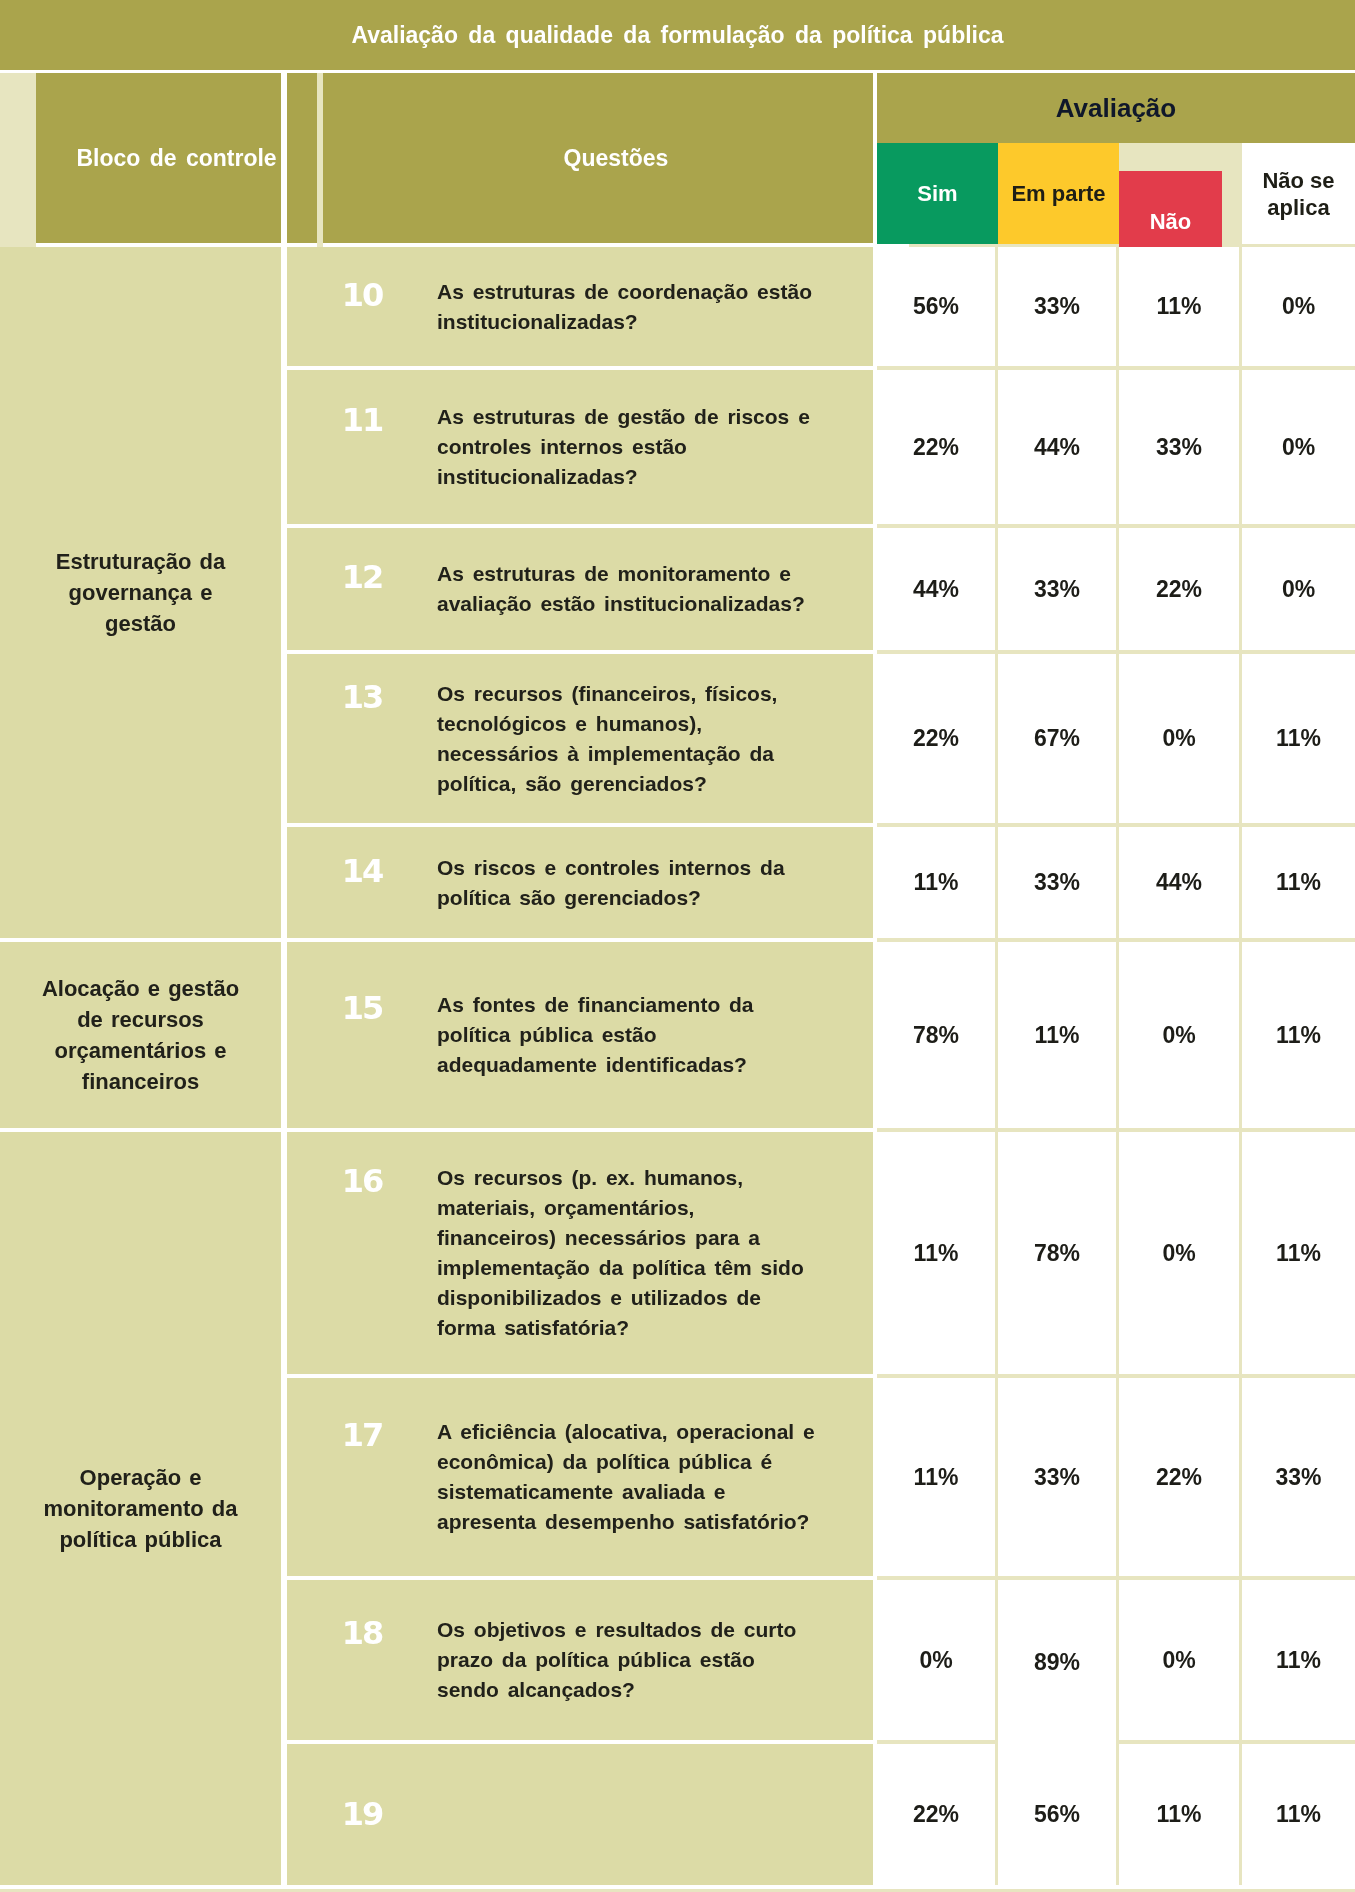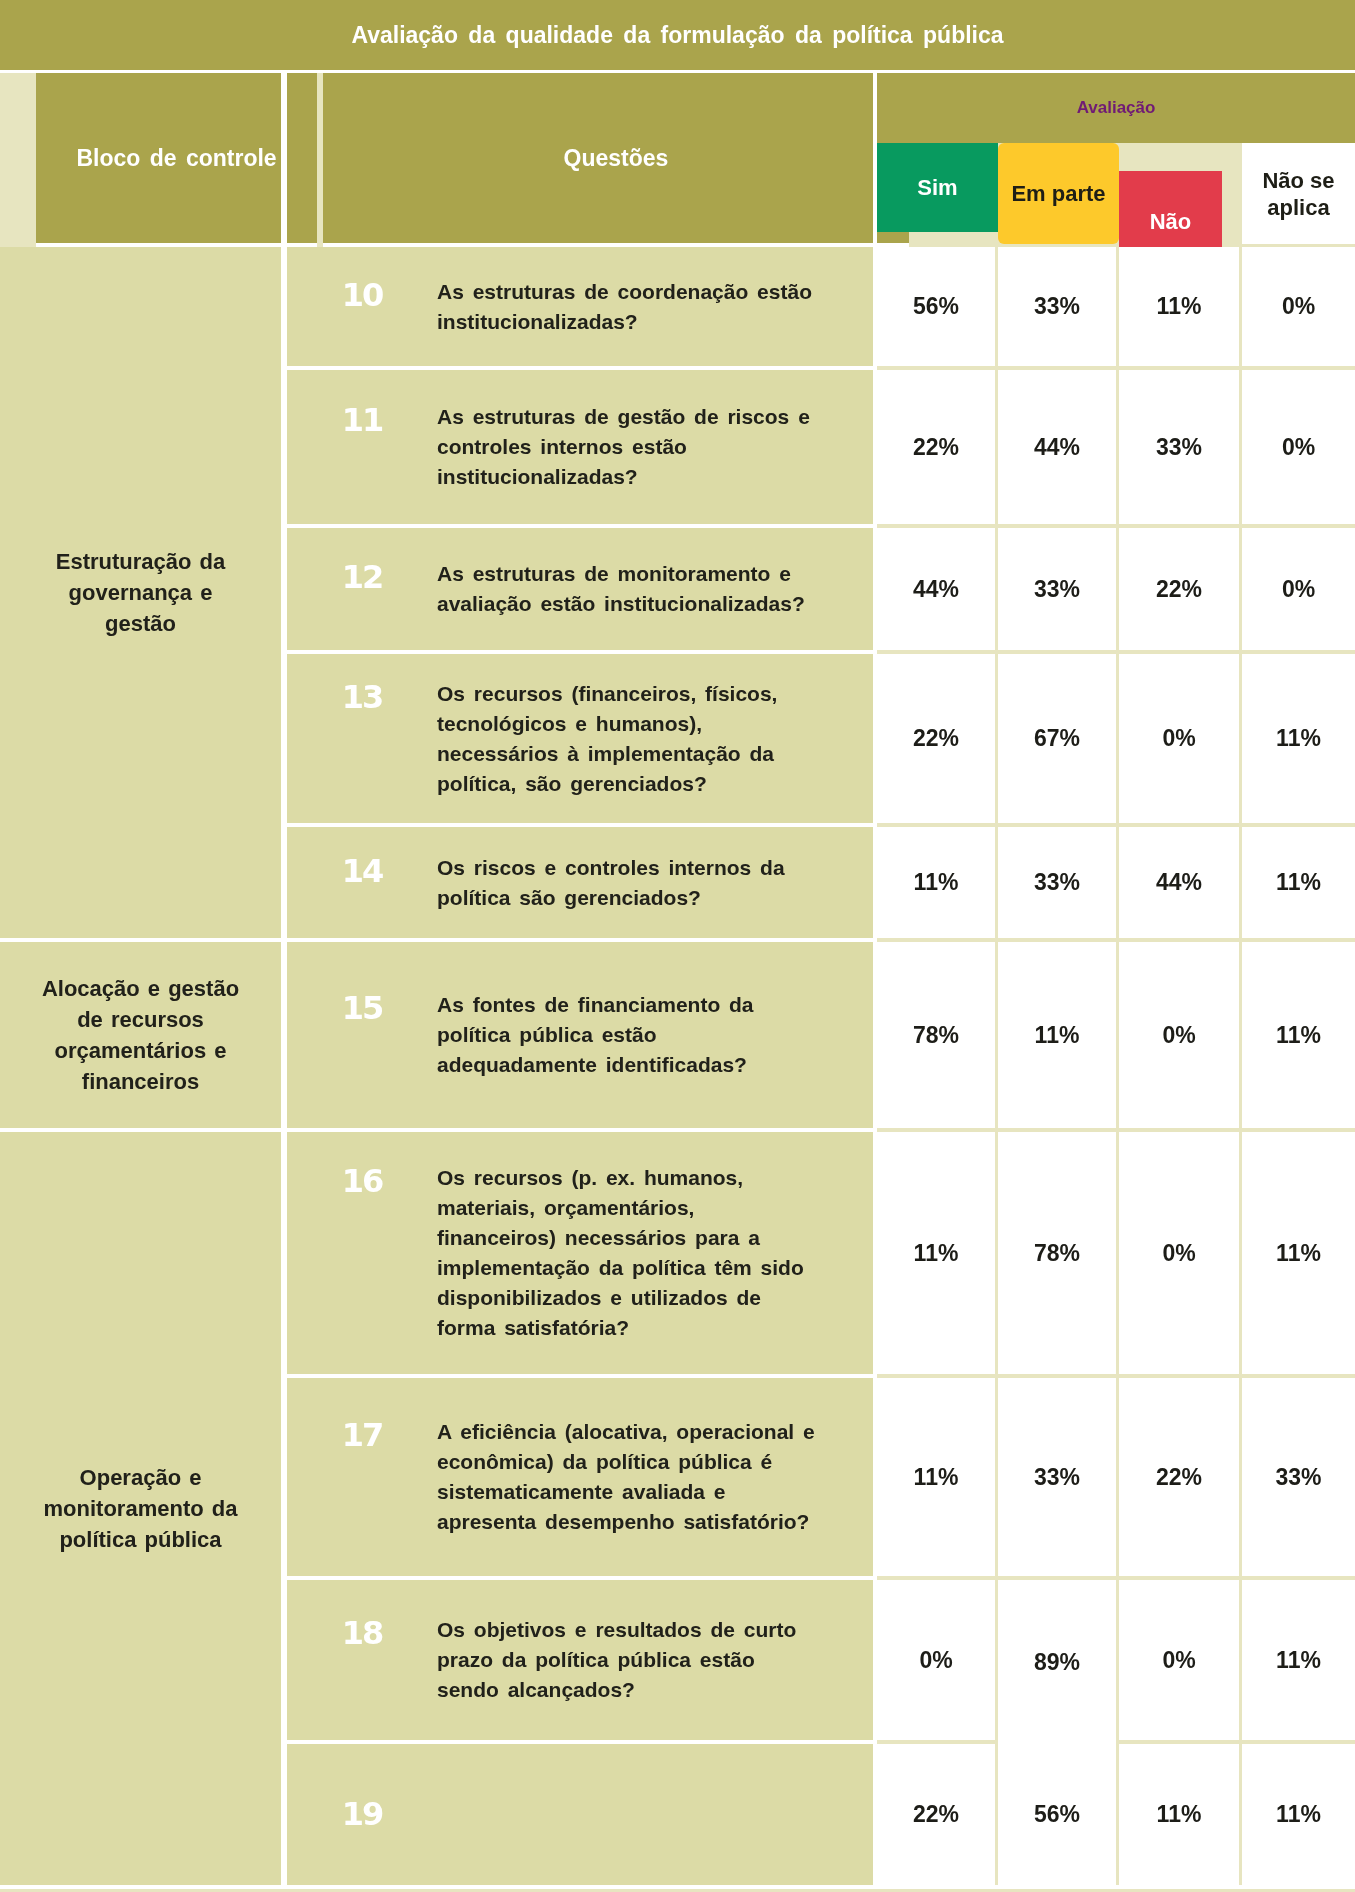--- a/index.html
+++ b/index.html
@@ -28,21 +28,21 @@
     border-bottom:3px solid var(--white);
   }
   .hdrcell{
     display:flex;align-items:center;justify-content:center;text-align:center;
     color:#fff;font-size:23px;font-weight:700;word-spacing:3px;
     border-bottom:4px solid var(--white);
     margin-left:36px;
   }
   .avband{
     display:flex;align-items:center;justify-content:center;
-    color:#701a75;font-size:17px;font-weight:700;
+    color:#0f172a;font-size:26px;font-weight:700;
   }
   .opt{
     display:flex;align-items:center;justify-content:center;text-align:center;
     font-size:22px;font-weight:700;line-height:27px;padding:0 10px;
   }
   .scell{
     background:var(--cell);border-bottom:4px solid var(--white);
     display:flex;align-items:center;justify-content:center;text-align:center;
     font-size:22px;font-weight:700;line-height:31px;color:var(--ink);
     padding:0 40px;word-spacing:2px;
@@ -75,22 +75,22 @@
 <div class="tbl">
 
   <div class="abs olive titlebar" style="left:0;top:0;width:1355px;height:73px">Avaliação da qualidade da formulação da política pública</div>
 
   <div class="abs olive hdrcell" style="left:0;top:73px;width:281px;height:174px">Bloco de controle</div>
   <div class="abs wstrip" style="left:281px;top:73px;width:6px;height:1816px"></div>
   <div class="abs olive hdrcell" style="left:287px;top:73px;width:586px;height:174px">Questões</div>
   <div class="abs wstrip" style="left:873px;top:73px;width:4px;height:1816px"></div>
   <div class="abs olive avband" style="left:877px;top:73px;width:478px;height:70px">Avaliação</div>
 
-  <div class="abs opt" style="left: 877px; top: 143px; width: 121px; height: 89px; background-color: rgb(8, 154, 95); color: rgb(255, 255, 255);">Sim</div>
-  <div class="abs opt" style="left: 998px; top: 143px; width: 121px; height: 101px; background-color: rgb(253, 201, 43); color: rgb(30, 30, 22); border-radius: 6px;">Em parte</div>
+  <div class="abs opt" style="left: 877px; top: 143px; width: 121px; height: 101px; background-color: rgb(8, 154, 95); color: rgb(255, 255, 255);">Sim</div>
+  <div class="abs opt" style="left: 998px; top: 143px; width: 121px; height: 101px; background-color: rgb(253, 201, 43); color: rgb(30, 30, 22);">Em parte</div>
   <div class="abs opt" style="left: 1119px; top: 143px; width: 103px; height: 101px; background-color: rgb(226, 60, 75); color: rgb(255, 255, 255); margin-top: 28px;">Não</div>
   <div class="abs opt" style="left: 1242px; top: 143px; width: 113px; height: 101px; background-color: rgb(255, 255, 255); color: rgb(30, 30, 22);">Não se aplica</div>
 
   <div class="abs scell" style="left:0;top:247px;width:281px;height:695px">Estruturação da governança e gestão</div>
   <div class="abs scell" style="left:0;top:942px;width:281px;height:190px">Alocação e gestão de recursos orçamentários e financeiros</div>
   <div class="abs scell noline" style="left:0;top:1132px;width:281px;height:753px">Operação e monitoramento da política pública</div>
 
   <div class="abs qcell" style="left:287px;top:247px;width:586px;height:123px">
     <div class="qrow">
       <div class="qnum">10</div>

